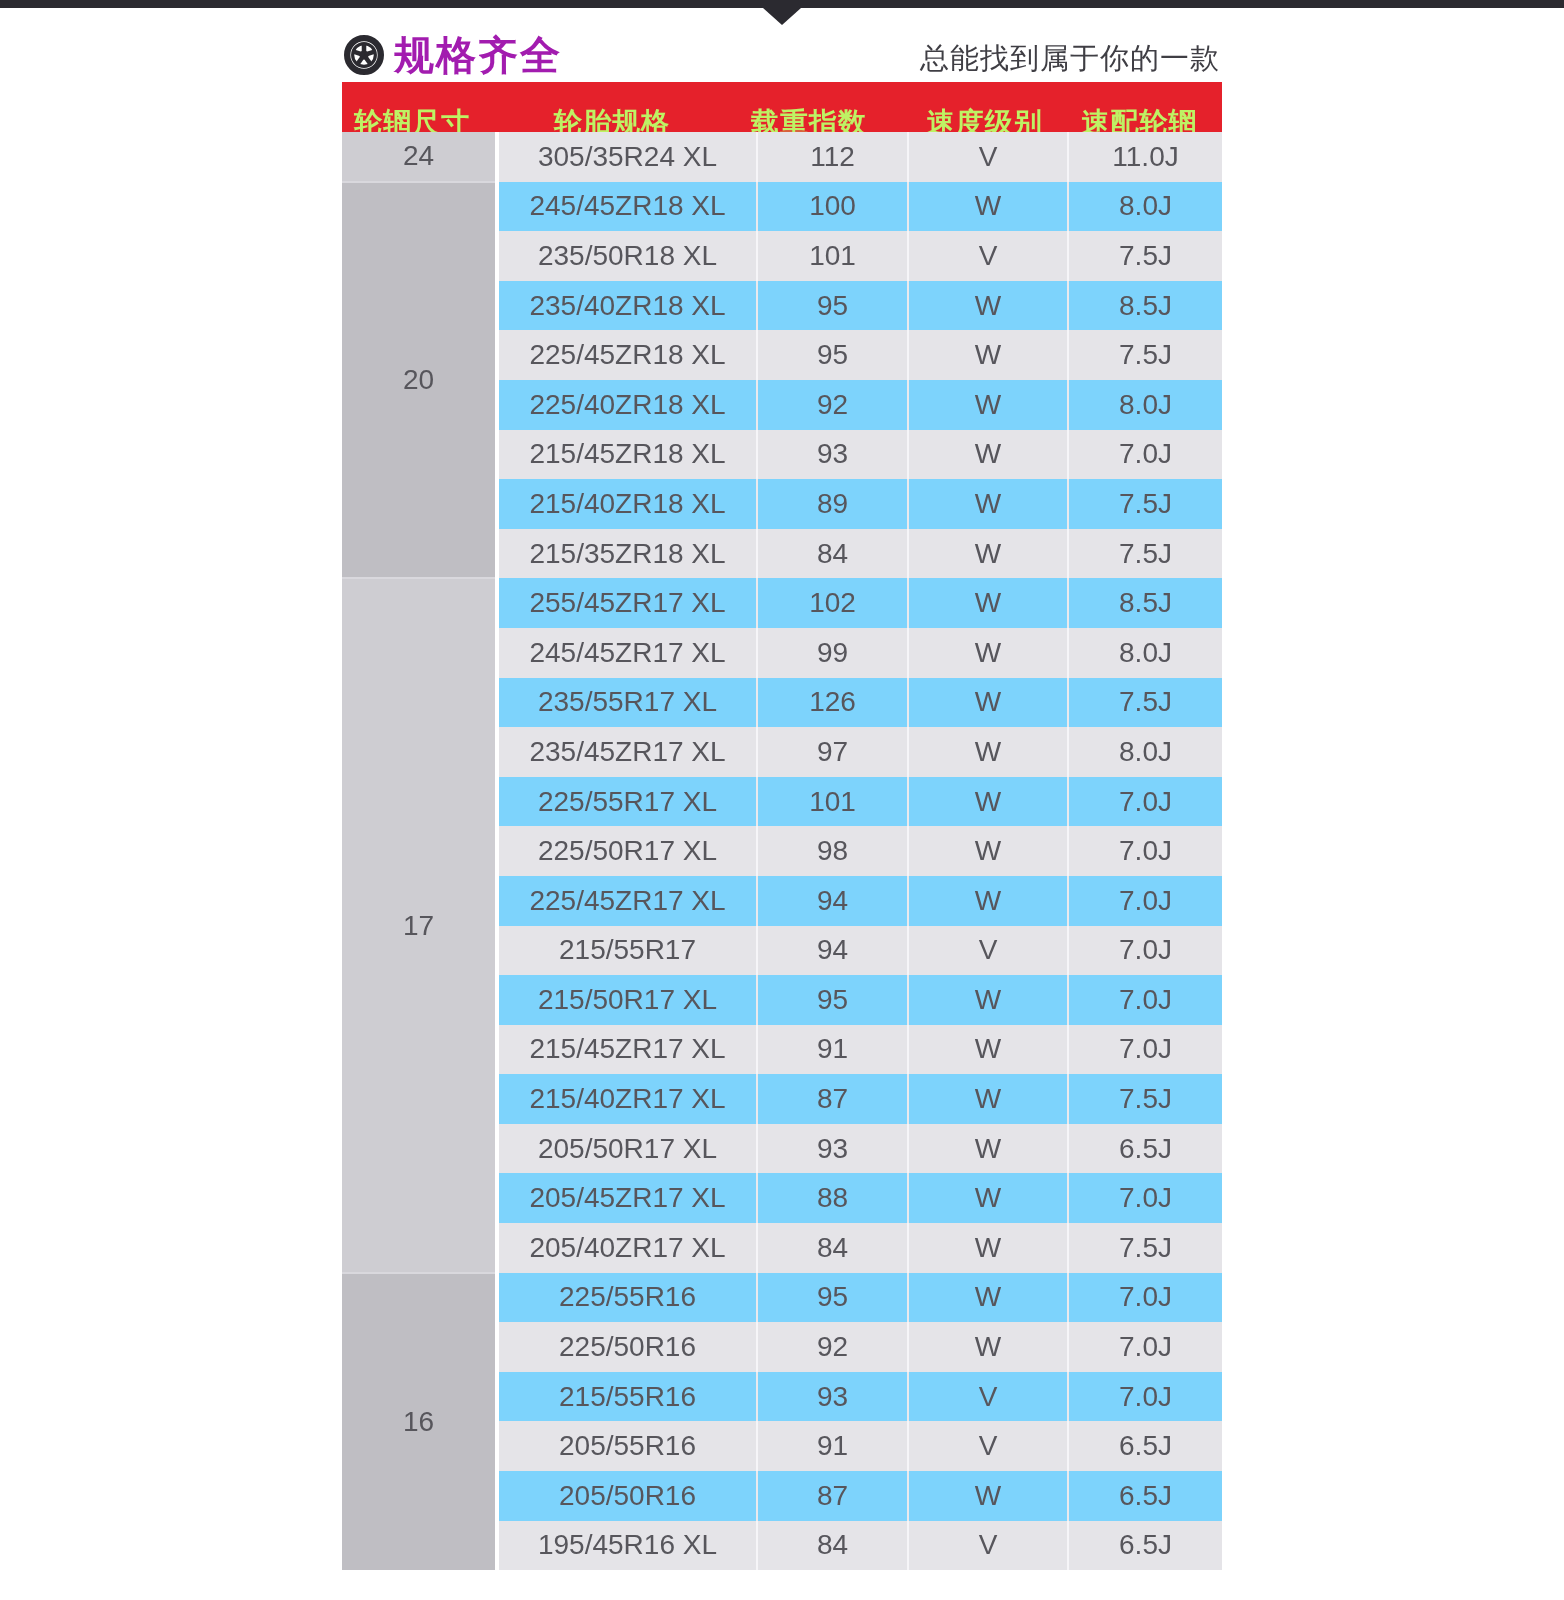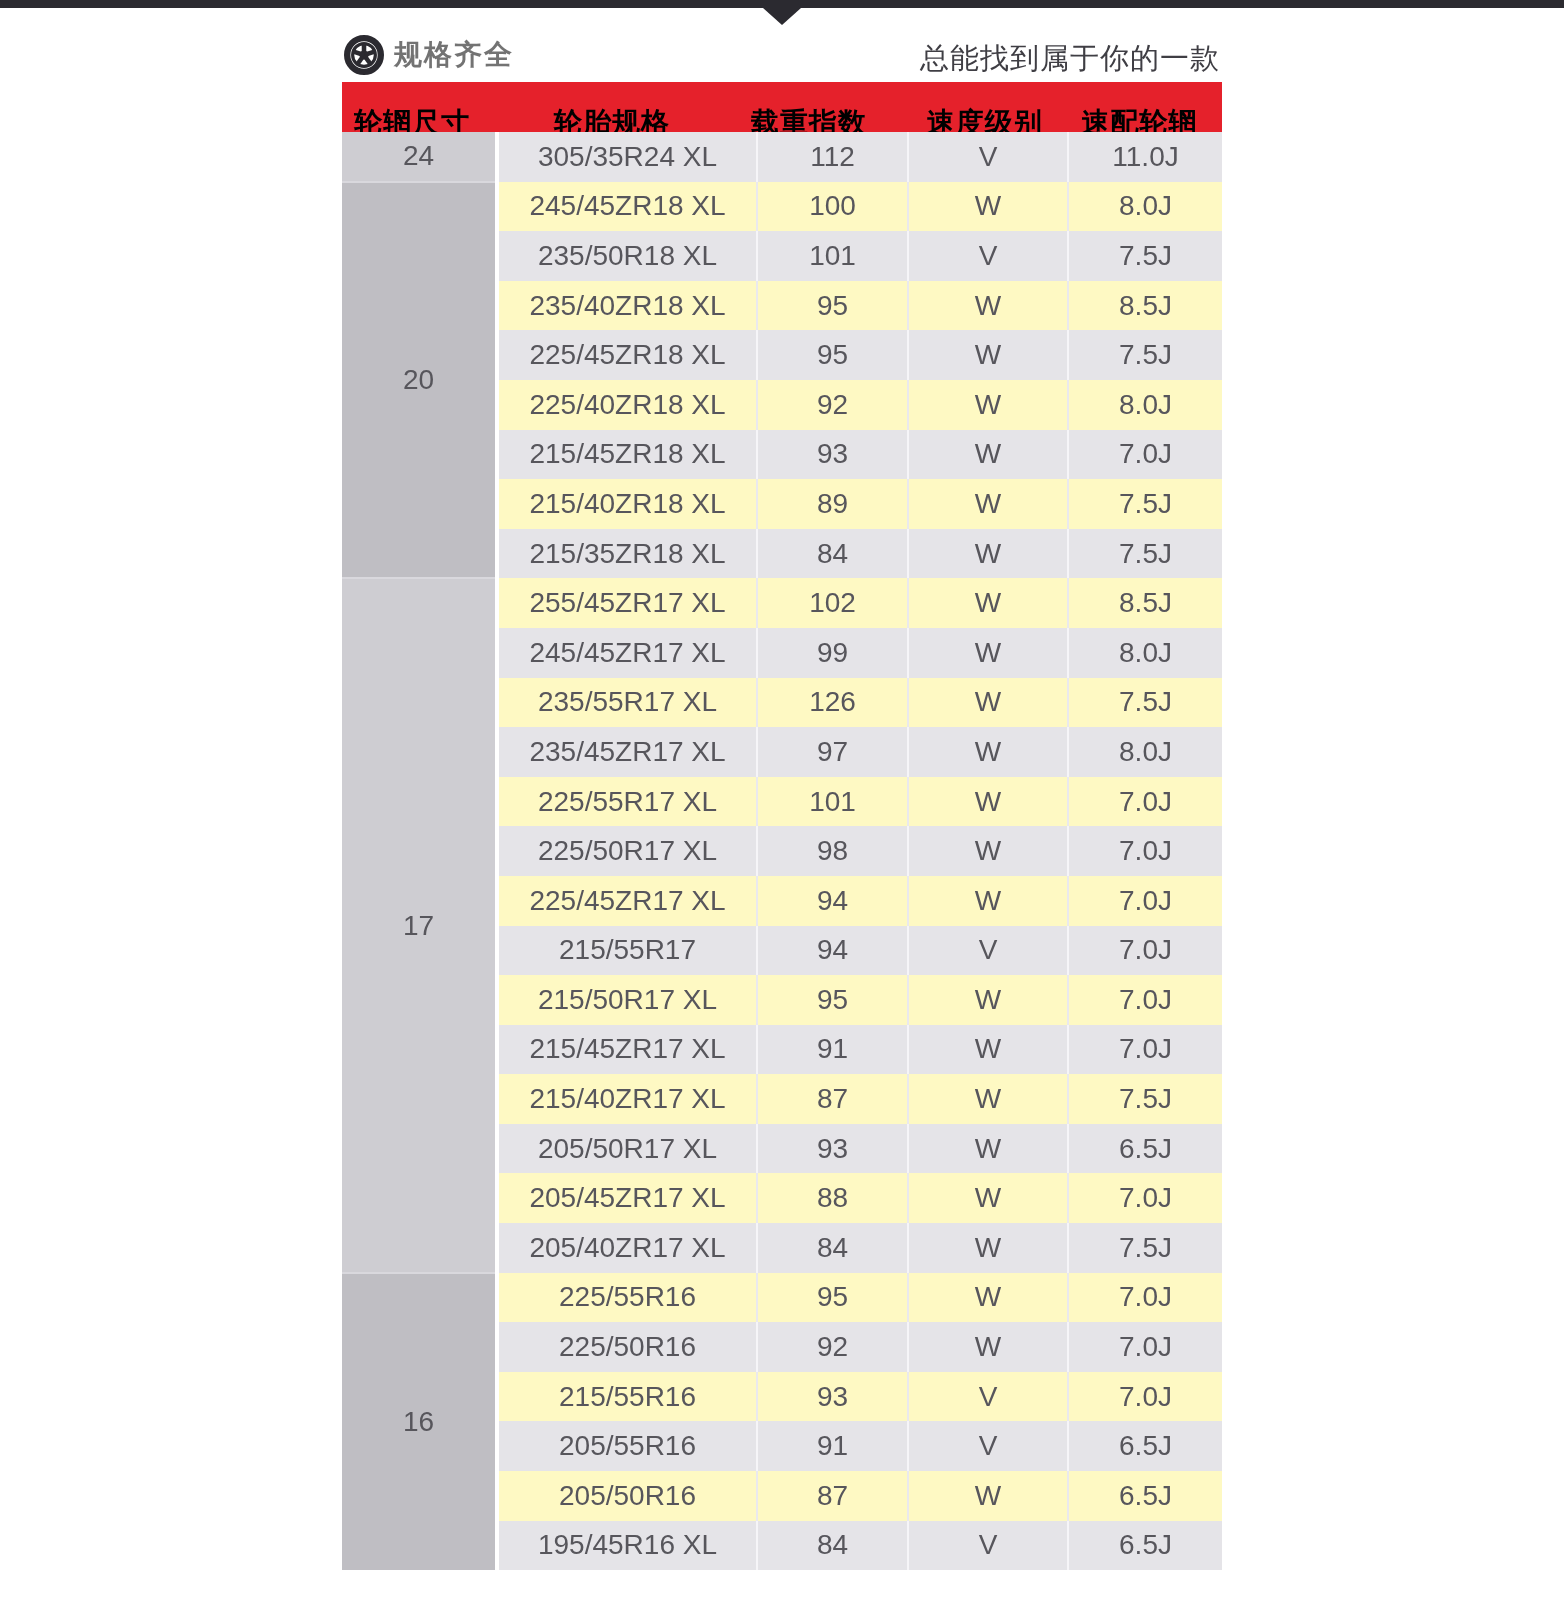--- a/index.html
+++ b/index.html
@@ -27,42 +27,42 @@
   }
 
   
   .header-row {
     position: absolute; left: 342px; top: 28px;
     width: 880px; height: 54px;
   }
   .wheel-icon { position: absolute; left: 2px; top: 7px; width: 40px; height: 40px; }
   .section-title {
     position: absolute; left: 52px; top: 0;
-    font-size: 28px; line-height: 54px;
-    font-weight: bold; color: #737373;
+    font-size: 40px; line-height: 54px;
+    font-weight: bold; color: #a21caf;
     letter-spacing: 2px;
   }
   .section-subtitle {
     position: absolute; right: 2px; bottom: 3px;
     font-size: 29px; color: #3f3e44;
     letter-spacing: 1px;
     margin-top: 32px;
   }
 
   
   .spec-header {
     position: absolute; left: 342px; top: 82px;
     width: 880px; height: 50px;
     background: #e5212b;
     display: flex;
   }
   .spec-header .hcell {
     position: relative;
     display: flex; align-items: center; justify-content: center;
-    color: #000000; font-size: 28px; font-weight: bold;
+    color: #bef264; font-size: 28px; font-weight: bold;
     letter-spacing: 1px;
     margin-top: 32px;
   }
   .spec-header .hcell:not(:last-child)::after {
     content: "";
     position: absolute; right: -1px; top: 11px; bottom: 11px;
     width: 2px; background: rgba(255,255,255,0.95);
   }
   .w1 { width: 155px; } .w2 { width: 260px; padding-left: 12px; } .w3 { width: 175px; border-radius: 14px; }
   .w4 { width: 160px; padding-left: 24px; } .w5 { width: 182px; }
@@ -82,21 +82,21 @@
 
   table.spec-table tr { height: 49.6px; }
   table.spec-table td {
     padding: 0;
     text-align: center;
     vertical-align: middle;
     font-size: 28px;
     color: #57565c;
   }
   tr.stripe td.data { background: #e5e4e8; }
-  tr.plain  td.data { background: #fef9c3; }
+  tr.plain  td.data { background: #7dd3fc; }
   td.data { border-right: 2px solid transparent; }
   tr.stripe td.data { border-right-color: #f6f5f8; }
   tr.plain  td.data { border-right-color: #eae9ed; }
   td.data.last { border-right: none; }
 
   td.group-cell {
     font-size: 36px;
     color: #4c4b51;
     border-right: 4px solid #ffffff;
   }

